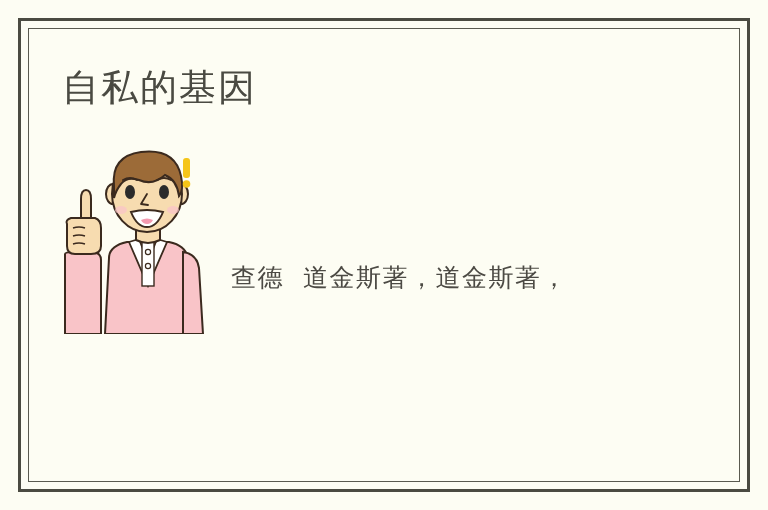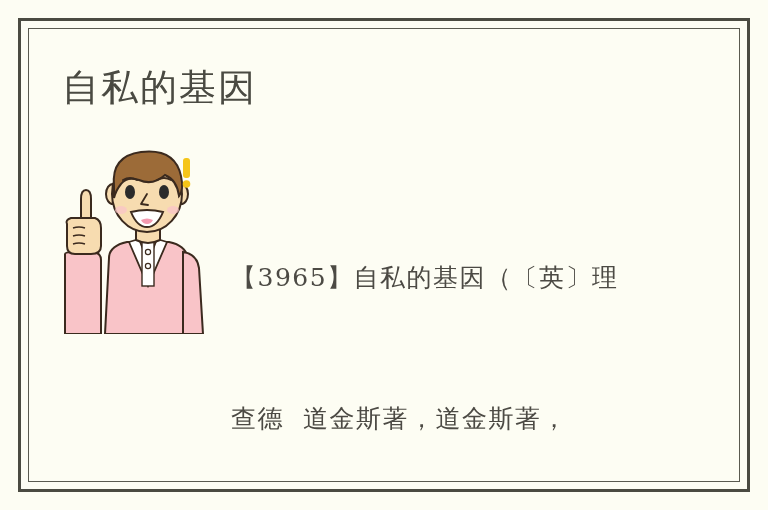--- a/index.html
+++ b/index.html
@@ -151,20 +151,19 @@
       <ellipse cx="116" cy="68" rx="6" ry="4" fill="#f9c4c8" opacity="0.75"></ellipse>
 
       <g>
         <rect x="126" y="16" width="7" height="20" rx="3" fill="#f5c518"></rect>
         <circle cx="129.5" cy="42" r="3.8" fill="#f5c518"></circle>
       </g>
     </svg>
   </div>
 
   <div id="body-text">
-    <span class="bodyline">【3965】自私的基因（〔英〕理</span>
     <span class="bodyline">查德  道金斯著，道金斯著，</span>
     
     
     
   </div>
 
 </div>
 
 </body></html>

